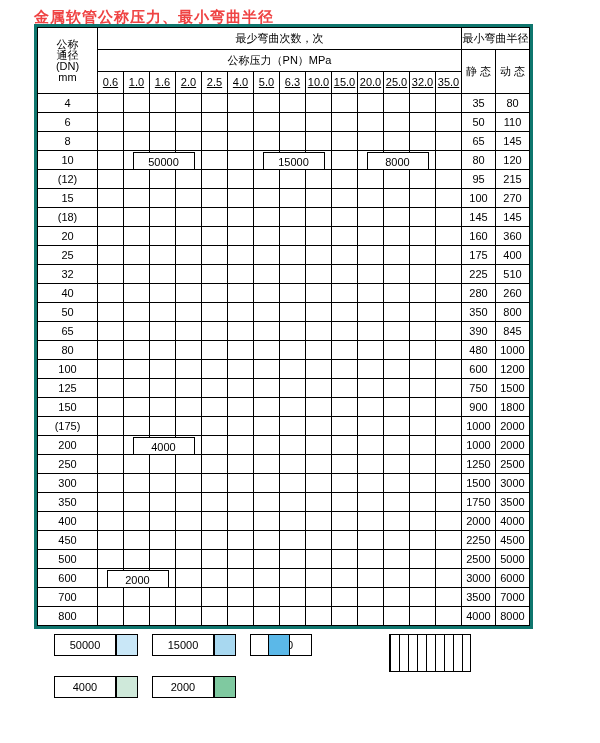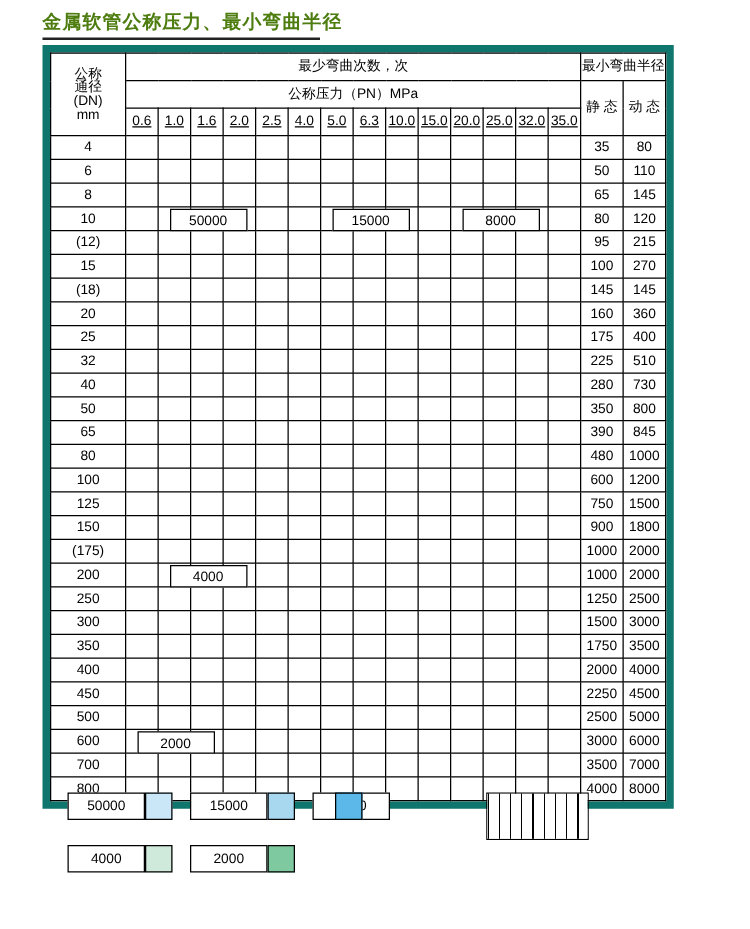--- a/index.html
+++ b/index.html
@@ -9,29 +9,29 @@
     font-family:"Liberation Sans","DejaVu Sans",sans-serif;
     font-size:11px;
     color:#000;
     position:relative;
     overflow:hidden;
   }
   #title{
     position:absolute;left:34px;top:8px;
     font-family:"DejaVu Serif","Liberation Serif",serif;
     font-weight:bold;font-size:15px;letter-spacing:1px;
-    color:#4d7c0f;
+    color:#ef4444;
   }
   #titleRule{
     position:absolute;left:34px;top:30px;width:222px;height:2px;background:#222;
   }
   
   #tableWrap{
-    position:absolute;left:34px;top:36px;
-    border:6px solid #0f766e;
+    position:absolute;left:34px;top:24px;
+    border:3px solid #0f766e;
     box-sizing:border-box;
   }
   table.grid{
     border-collapse:collapse;
     table-layout:fixed;
   }
   table.grid td,table.grid th{
     border:1px solid #000;
     padding:0;
     text-align:center;
@@ -349,21 +349,21 @@
           <td class="f-ltblue"></td>
           <td class="f-ltblue"></td>
           <td class="f-ltblue"></td>
           <td class="f-ltblue"></td>
           <td class="f-none"></td>
           <td class="f-none"></td>
           <td class="f-none"></td>
           <td class="f-none"></td>
           <td class="f-none"></td>
           <td class="radCell">280</td>
-          <td class="radCell">730</td>
+          <td class="radCell">260</td>
         </tr>
         <tr class="rowH">
           <td class="dnCell">50</td>
           <td class="f-palblue"></td>
           <td class="f-palblue"></td>
           <td class="f-palblue"></td>
           <td class="f-palblue"></td>
           <td class="f-palblue"></td>
           <td class="f-ltblue"></td>
           <td class="f-ltblue"></td>

